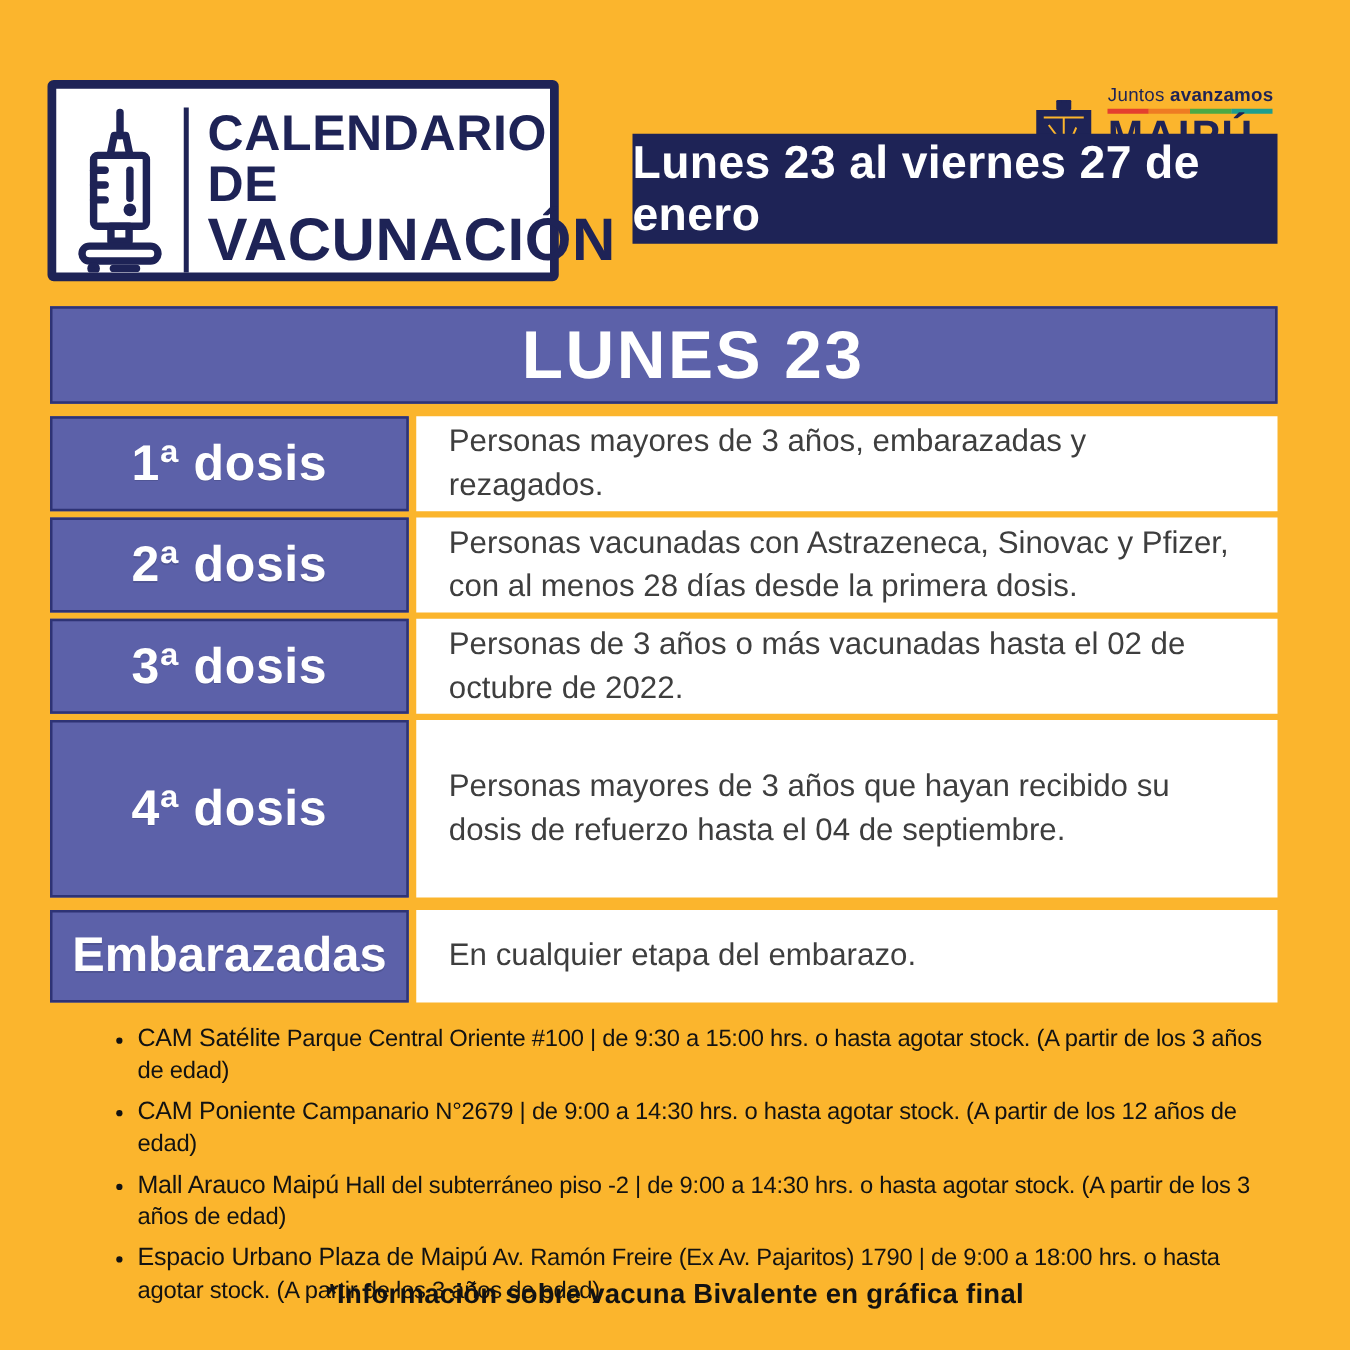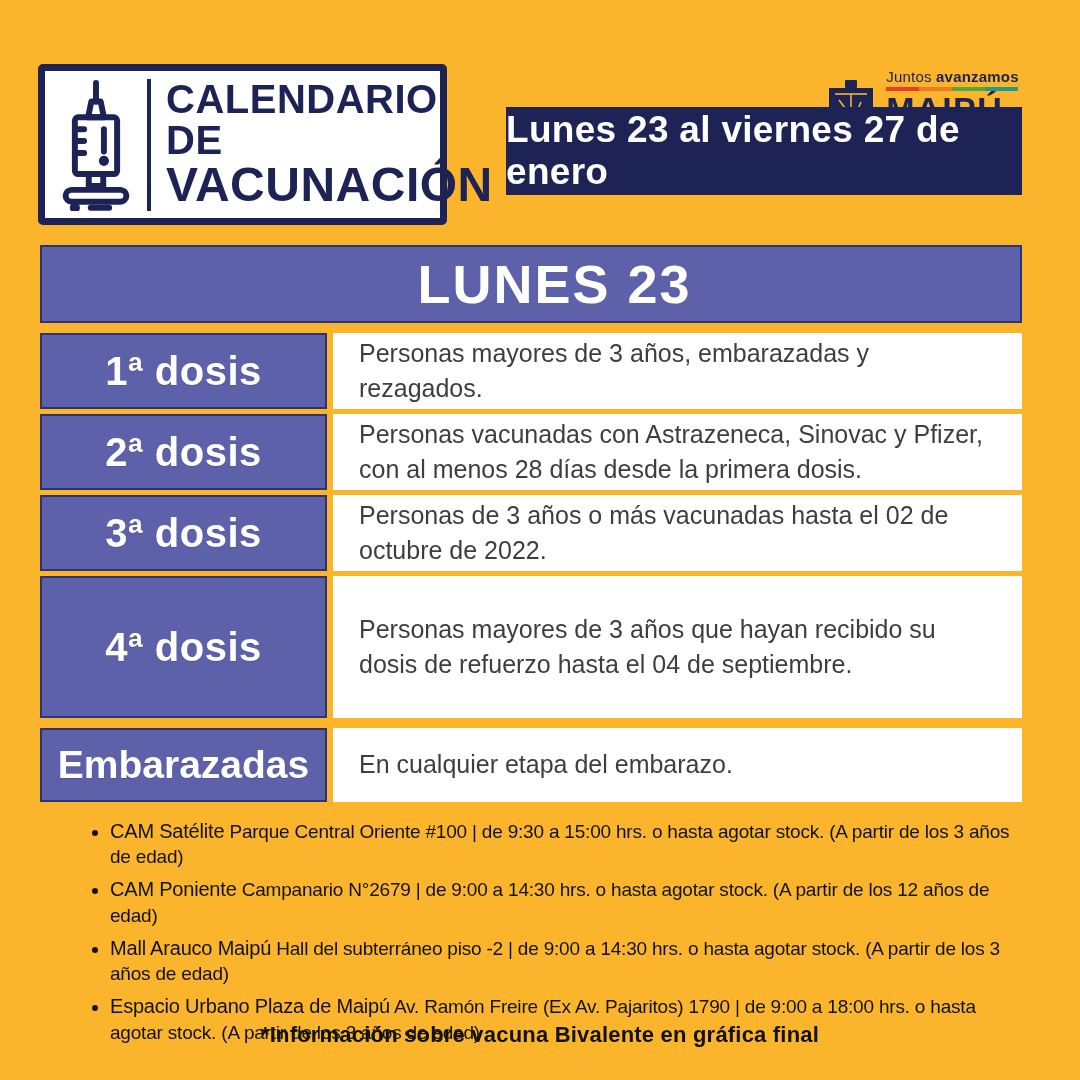--- a/index.html
+++ b/index.html
@@ -18,21 +18,21 @@
     background:var(--yellow);
     font-family:"Liberation Sans", sans-serif;
     color:var(--navy);
   }
   
   .title-box{
     position:absolute;left:38px;top:64px;width:409px;height:161px;
     background:var(--white);
     border:7px solid var(--navy);
     border-radius:5px;
-    display:flex;align-items:center;
+    display:flex;align-items:flex-end;
     z-index:2;
   }
   .icon-cell{
     width:106px;flex:0 0 106px;
     display:flex;align-items:center;justify-content:center;
     border-right:4px solid var(--navy);
   }
   .title-text{
     flex:1;display:flex;flex-direction:column;justify-content:center;
     padding-left:15px;line-height:1.02;

